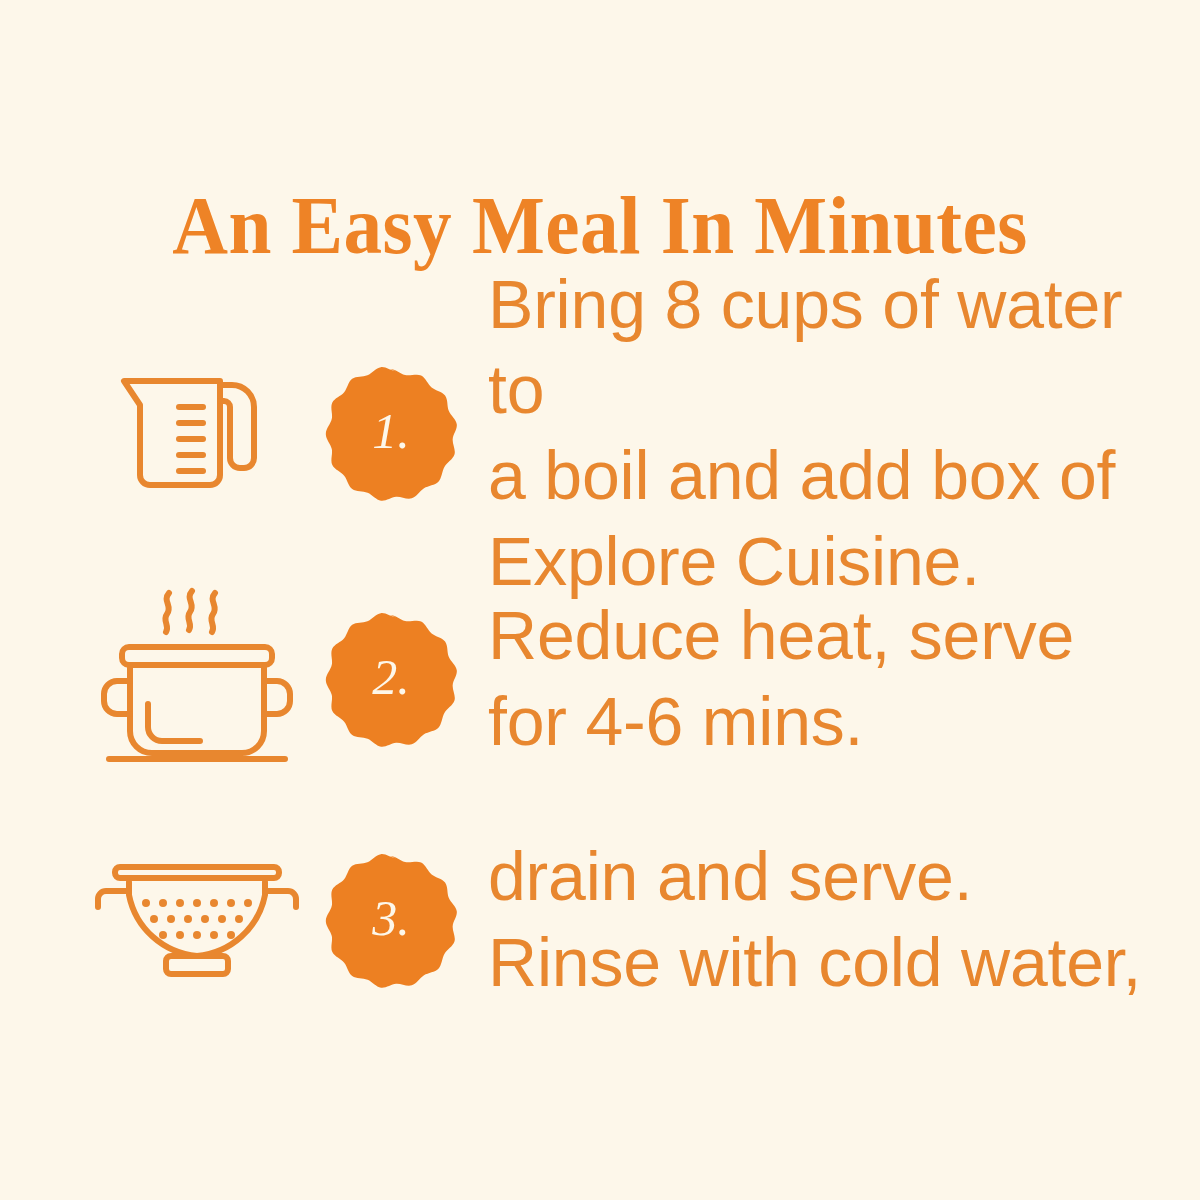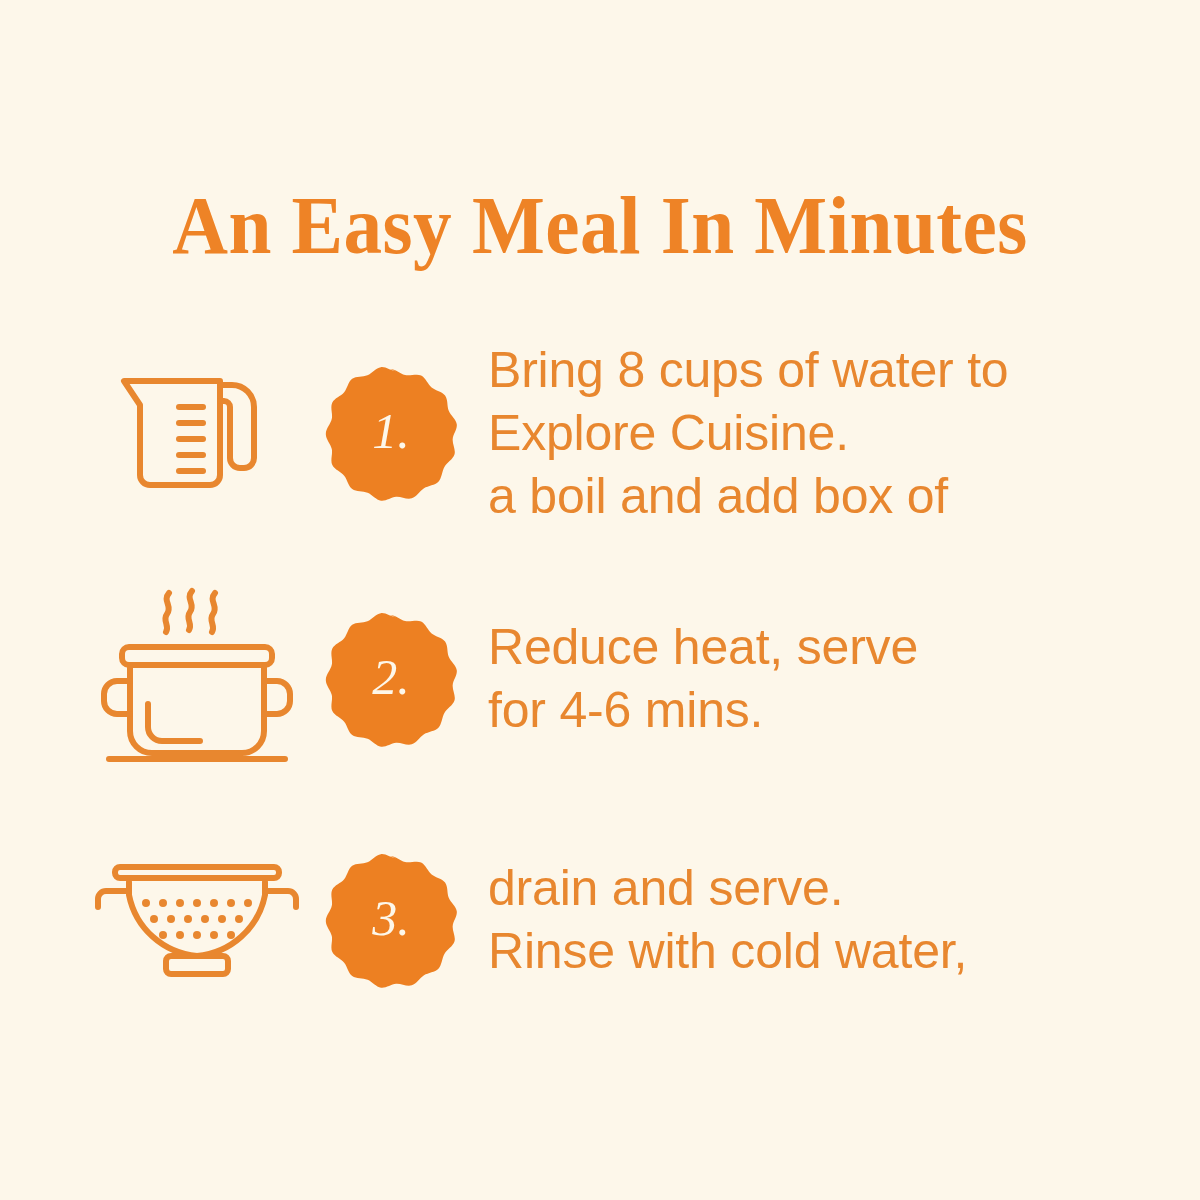--- a/index.html
+++ b/index.html
@@ -71,21 +71,21 @@
     display: flex;
     align-items: center;
     justify-content: center;
   }
   .text-cell {
     flex: 1;
     padding-left: 18px;
   }
   .step-text {
     font-family: "Liberation Sans", sans-serif;
-    font-size: 50px;
+    font-size: 68px;
     line-height: 1.26;
     color: #E8872F;
     font-weight: 400;
     letter-spacing: -0.2px;
   }
   .step-text .ln { display: block; }
 
   
   .badge {
     position: relative;
@@ -152,22 +152,22 @@
               M50 3
               c4.1 0 7.2 3.6 11.1 4.4 3.9 .8 8.3-1.3 11.8 .3 3.5 1.7 4.8 6.4 7.7 8.8 2.9 2.4 7.7 2.9 9.9 5.9 2.2 3 1.3 7.7 2.7 11.2 1.4 3.5 5.4 6.2 5.9 9.9 .5 3.7-2.7 7.2-3 11 -.3 3.8 2.4 7.8 1.3 11.4 -1.1 3.6-5.5 5.8-7.4 9.1 -1.9 3.3-1.8 8.1-4.4 10.8 -2.6 2.7-7.4 2.8-10.6 4.8 -3.2 2-5.4 6.2-9 7.4 -3.6 1.2-7.7-1.4-11.5-1.1 -3.8 .3-7.4 3.4-11.1 2.9 -3.7-.5-6.4-4.4-9.9-5.8 -3.5-1.4-8.3-.6-11.3-2.8 -3-2.2-3.5-6.9-5.9-9.8 -2.4-2.9-7-4.3-8.7-7.8 -1.7-3.5 .4-7.9-.4-11.8 -.8-3.9-4.4-7-4.4-11.1 0-4.1 3.6-7.2 4.4-11.1 .8-3.9-1.3-8.3 .3-11.8 1.7-3.5 6.4-4.8 8.8-7.7 2.4-2.9 2.9-7.7 5.9-9.9 3-2.2 7.7-1.3 11.2-2.7 3.5-1.4 6.2-5.4 9.9-5.9 3.7-.5 7.2 2.7 11 3 Z"></path>
           </svg>
           <span class="badge-num">1.</span>
         </div>
       </div>
 
       <div class="text-cell">
         <div class="step-text">
           <span class="ln">Bring 8 cups of water to</span>
+          <span class="ln">a boil and add box of</span>
           <span class="ln">Explore Cuisine.</span>
-          <span class="ln">a boil and add box of</span>
         </div>
       </div>
     </div>
 
     <div class="step step-2">
 
       <div class="icon-cell">
         <span class="icon">
           <svg width="200" height="200" viewBox="0 0 200 200" fill="none" stroke="#E8872F" stroke-width="6" stroke-linecap="round" stroke-linejoin="round">
 

